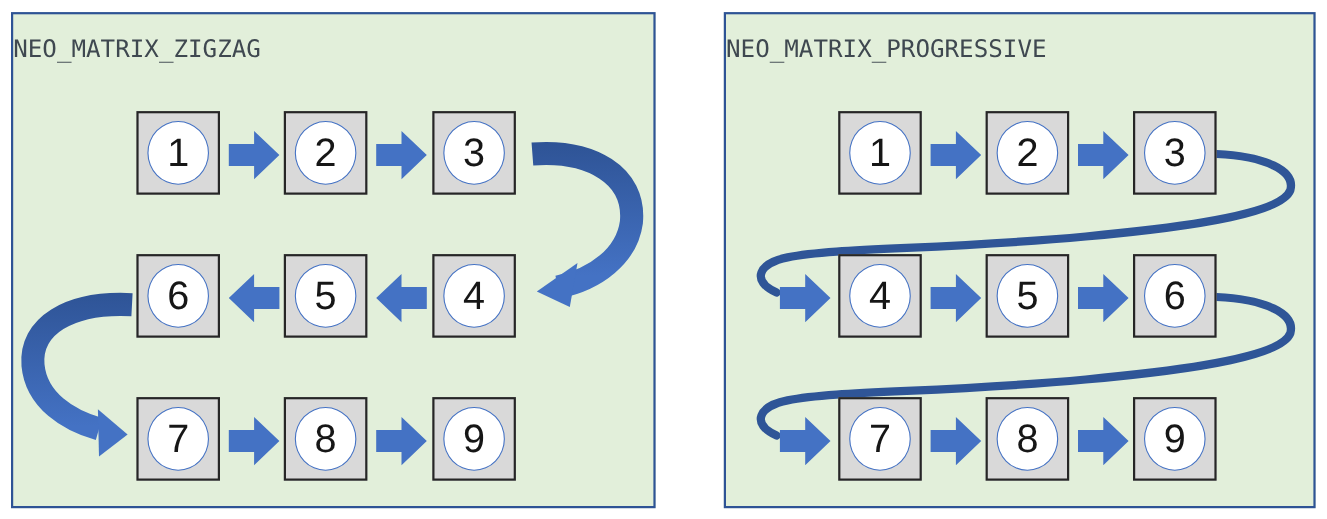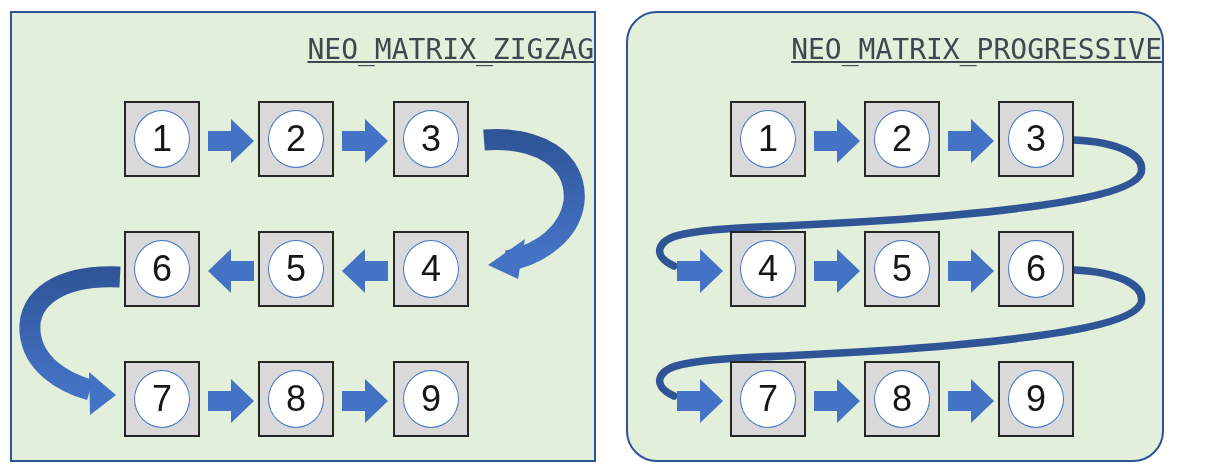--- a/index.html
+++ b/index.html
@@ -19,27 +19,26 @@
   body{
     width:1206px;height:472px;position:relative;background:var(--page-bg);
     font-family:"Liberation Sans",sans-serif;overflow:hidden;
   }
   .panel{
     position:absolute;top:11px;height:447px;
     background:var(--panel-bg);
     border:2px solid var(--panel-border);
   }
   #panel-zigzag{left:10px;width:582px;}
-  #panel-progressive{left:626px;width:534px;border-radius:31px;}
+  #panel-progressive{left:658px;width:534px;}
   .panel-title{
-    position:absolute;top:20px;left:0;right:0;text-align:right;
+    position:absolute;top:20px;left:0;right:0;text-align:left;
     font-family:"DejaVu Sans Mono",monospace;
-    font-size:28px;color:var(--title-color);white-space:pre;
+    font-size:22px;color:var(--title-color);white-space:pre;
     z-index:3;
-    text-decoration:underline;
   }
   .arrow-layer{
     position:absolute;left:0;top:0;width:100%;height:100%;z-index:1;
   }
   .cell{
     position:absolute;width:72px;height:72px;
     background:var(--box-bg);
     border:2px solid var(--box-border);
     display:flex;align-items:center;justify-content:center;
     z-index:2;

